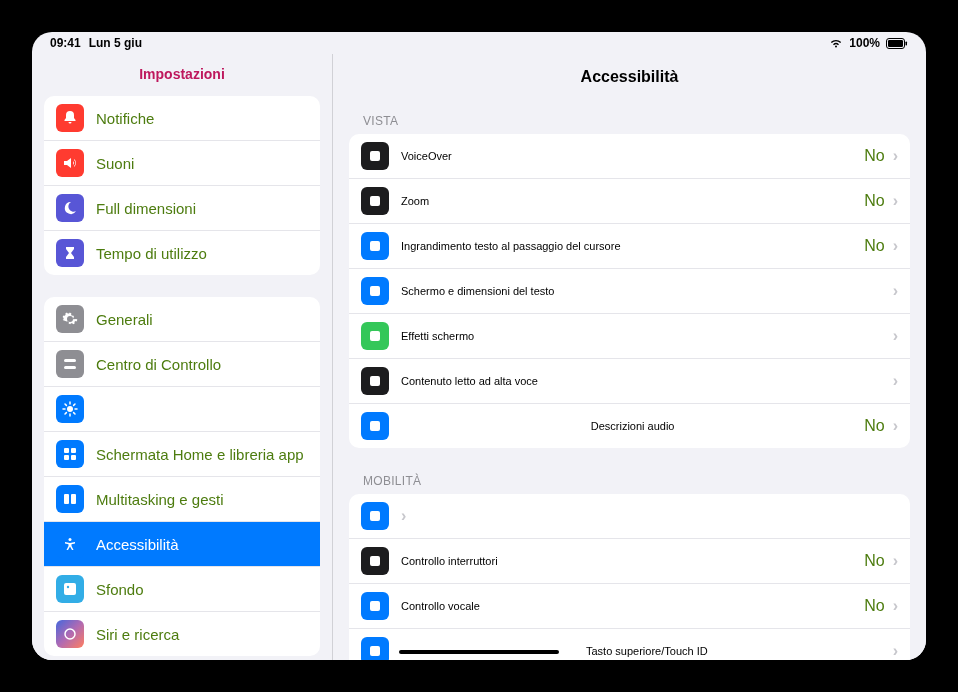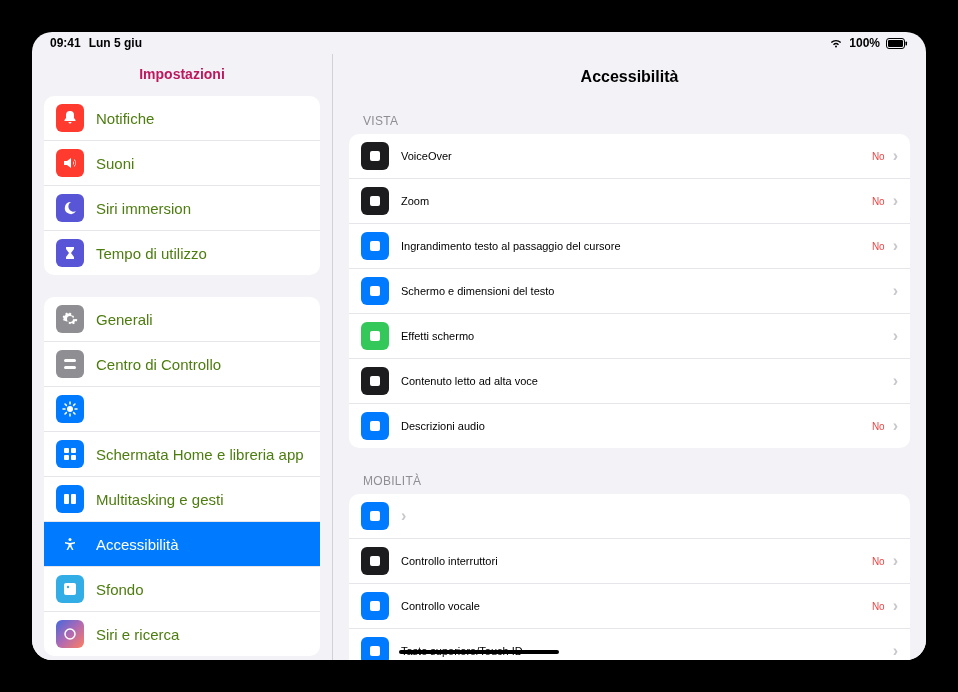--- a/index.html
+++ b/index.html
@@ -155,24 +155,24 @@
 }
 
 .drow {
   display: flex;
   align-items: center;
   padding: 8px 12px;
   border-bottom: 0.5px solid #e5e5ea;
   cursor: pointer;
   min-height: 40px;
 }
-.dgroup .drow:last-child { border-bottom: none; }
+.dgroup .drow:last-child { border-bottom: none; text-align: center; }
 
 .drow-label { font-size: 11px; color: #000; flex: 1; }
-.drow-value { font-size: 10px; color: #ef4444; margin-right: 8px; }
+.drow-value { font-size: 16px; color: #4d7c0f; margin-right: 8px; }
 
 .chevron {
   color: #c7c7cc;
   font-size: 16px;
   font-weight: 600;
 }
 
 .home-indicator {
   position: absolute;
   bottom: 28px;
@@ -247,21 +247,21 @@
                   </svg>
                 </div>
                 <span class="row-label">Suoni</span>
               </div>
               <div class="row">
                 <div class="icon-box bg-purple">
                   <svg width="16" height="16" viewBox="0 0 16 16" fill="currentColor">
                     <path d="M9 2a6 6 0 105 9 5 5 0 01-5-9z"></path>
                   </svg>
                 </div>
-                <span class="row-label">Siri immersion</span>
+                <span class="row-label">Full dimensioni</span>
               </div>
               <div class="row">
                 <div class="icon-box bg-indigo">
                   <svg width="16" height="16" viewBox="0 0 16 16" fill="currentColor">
                     <path d="M4 2h8v2l-3 4 3 4v2H4v-2l3-4-3-4V2z"></path>
                   </svg>
                 </div>
                 <span class="row-label">Tempo di utilizzo</span>
               </div>
             </div>

